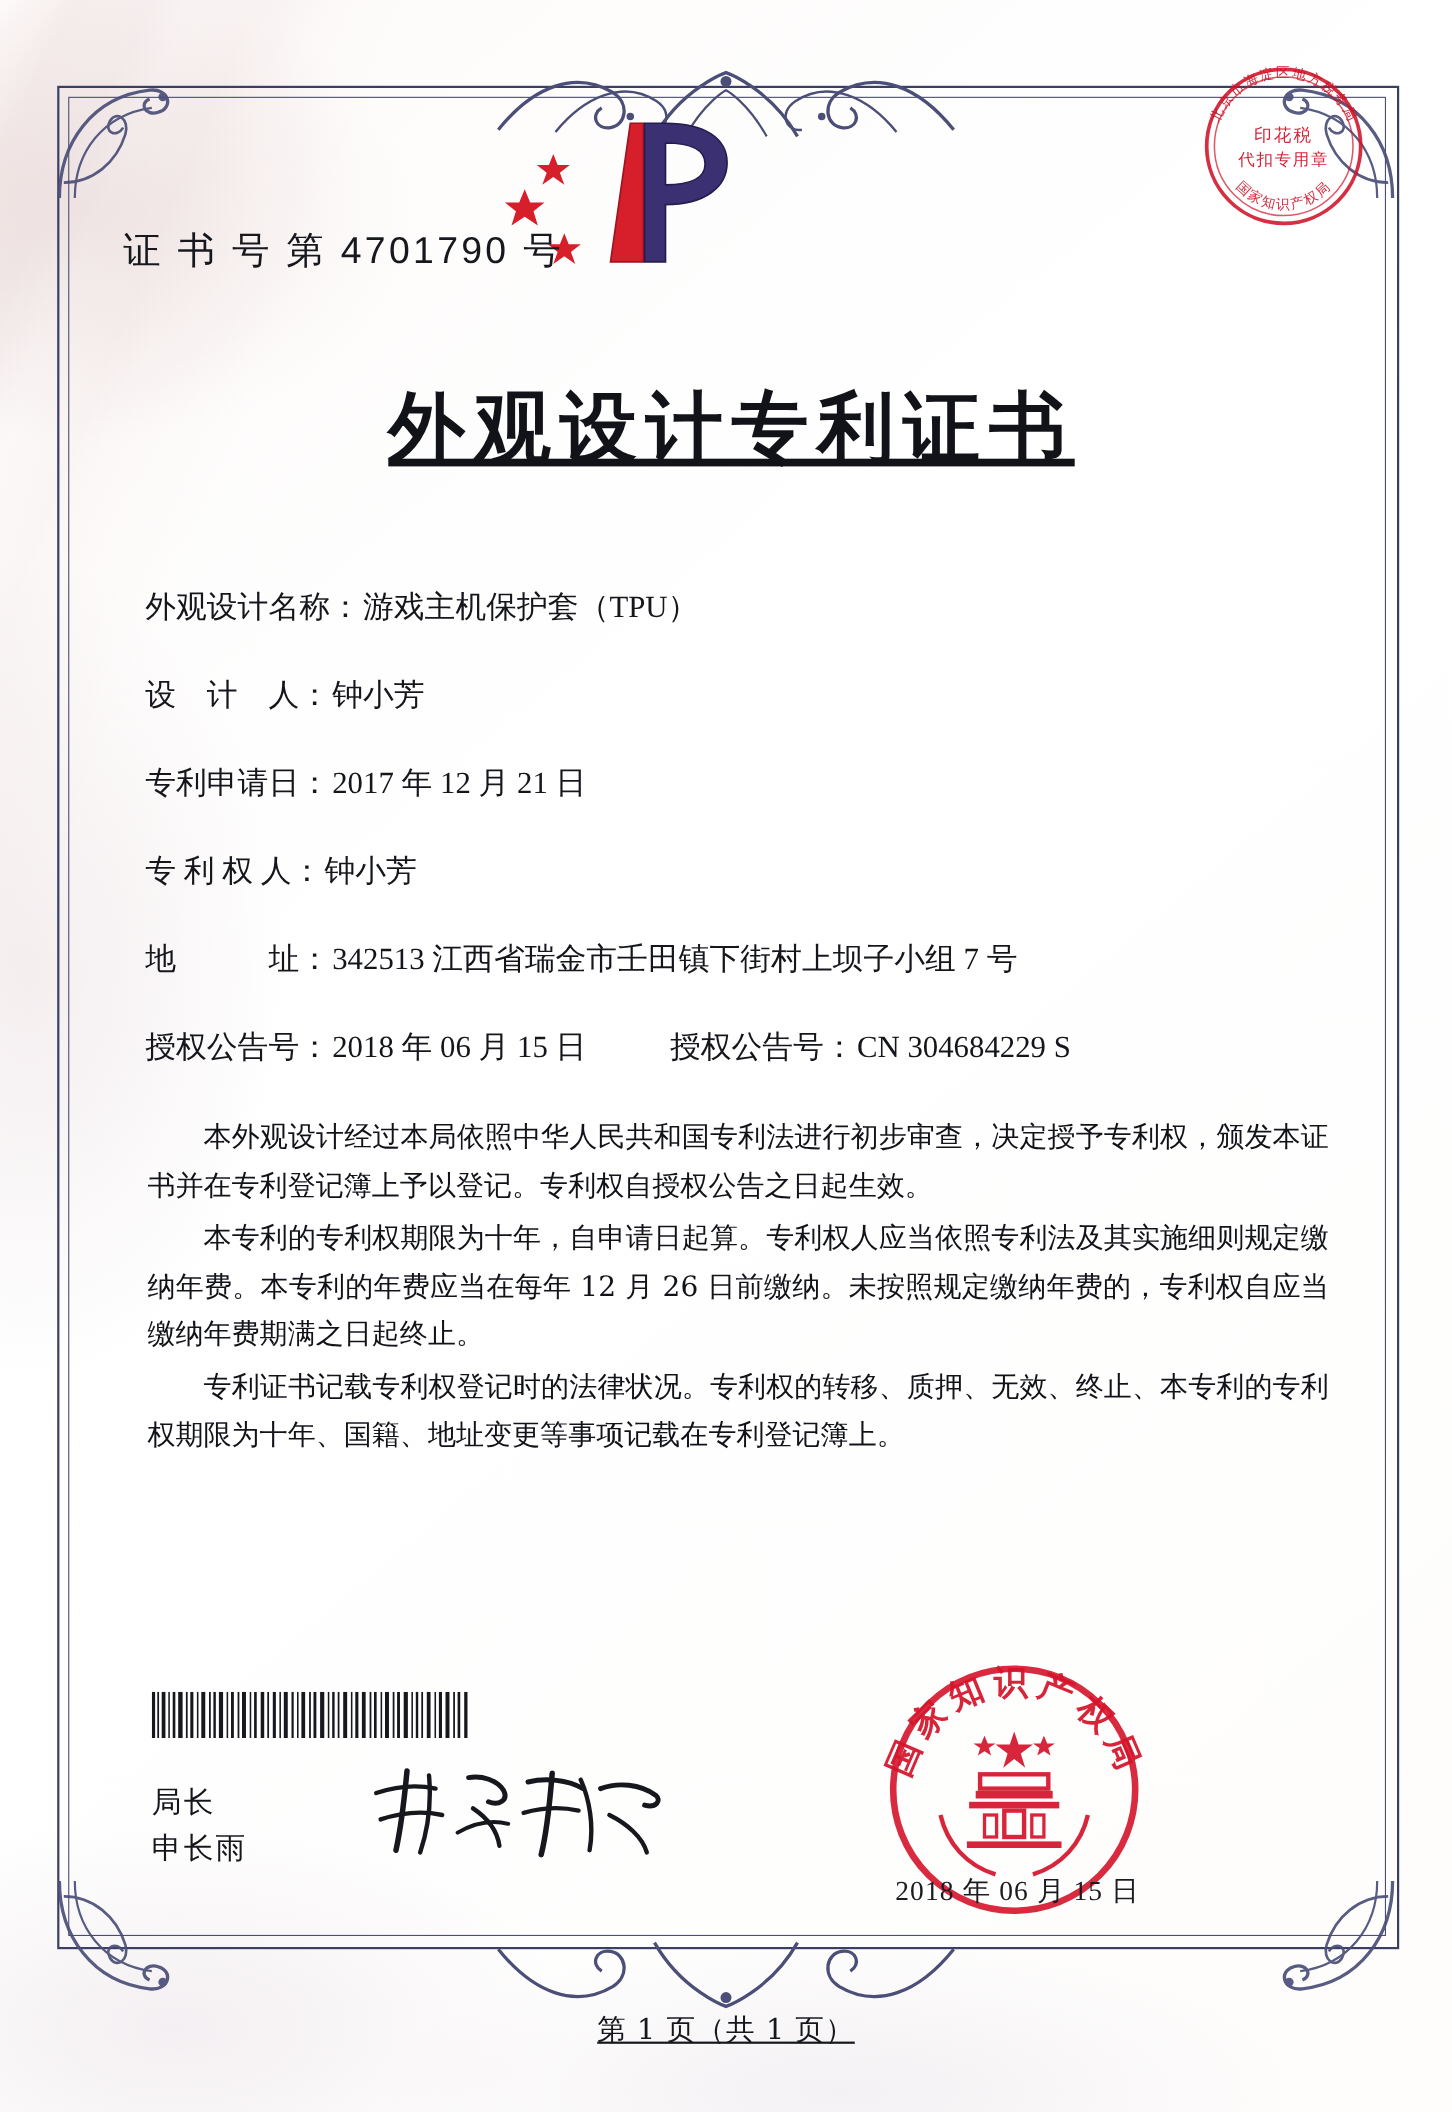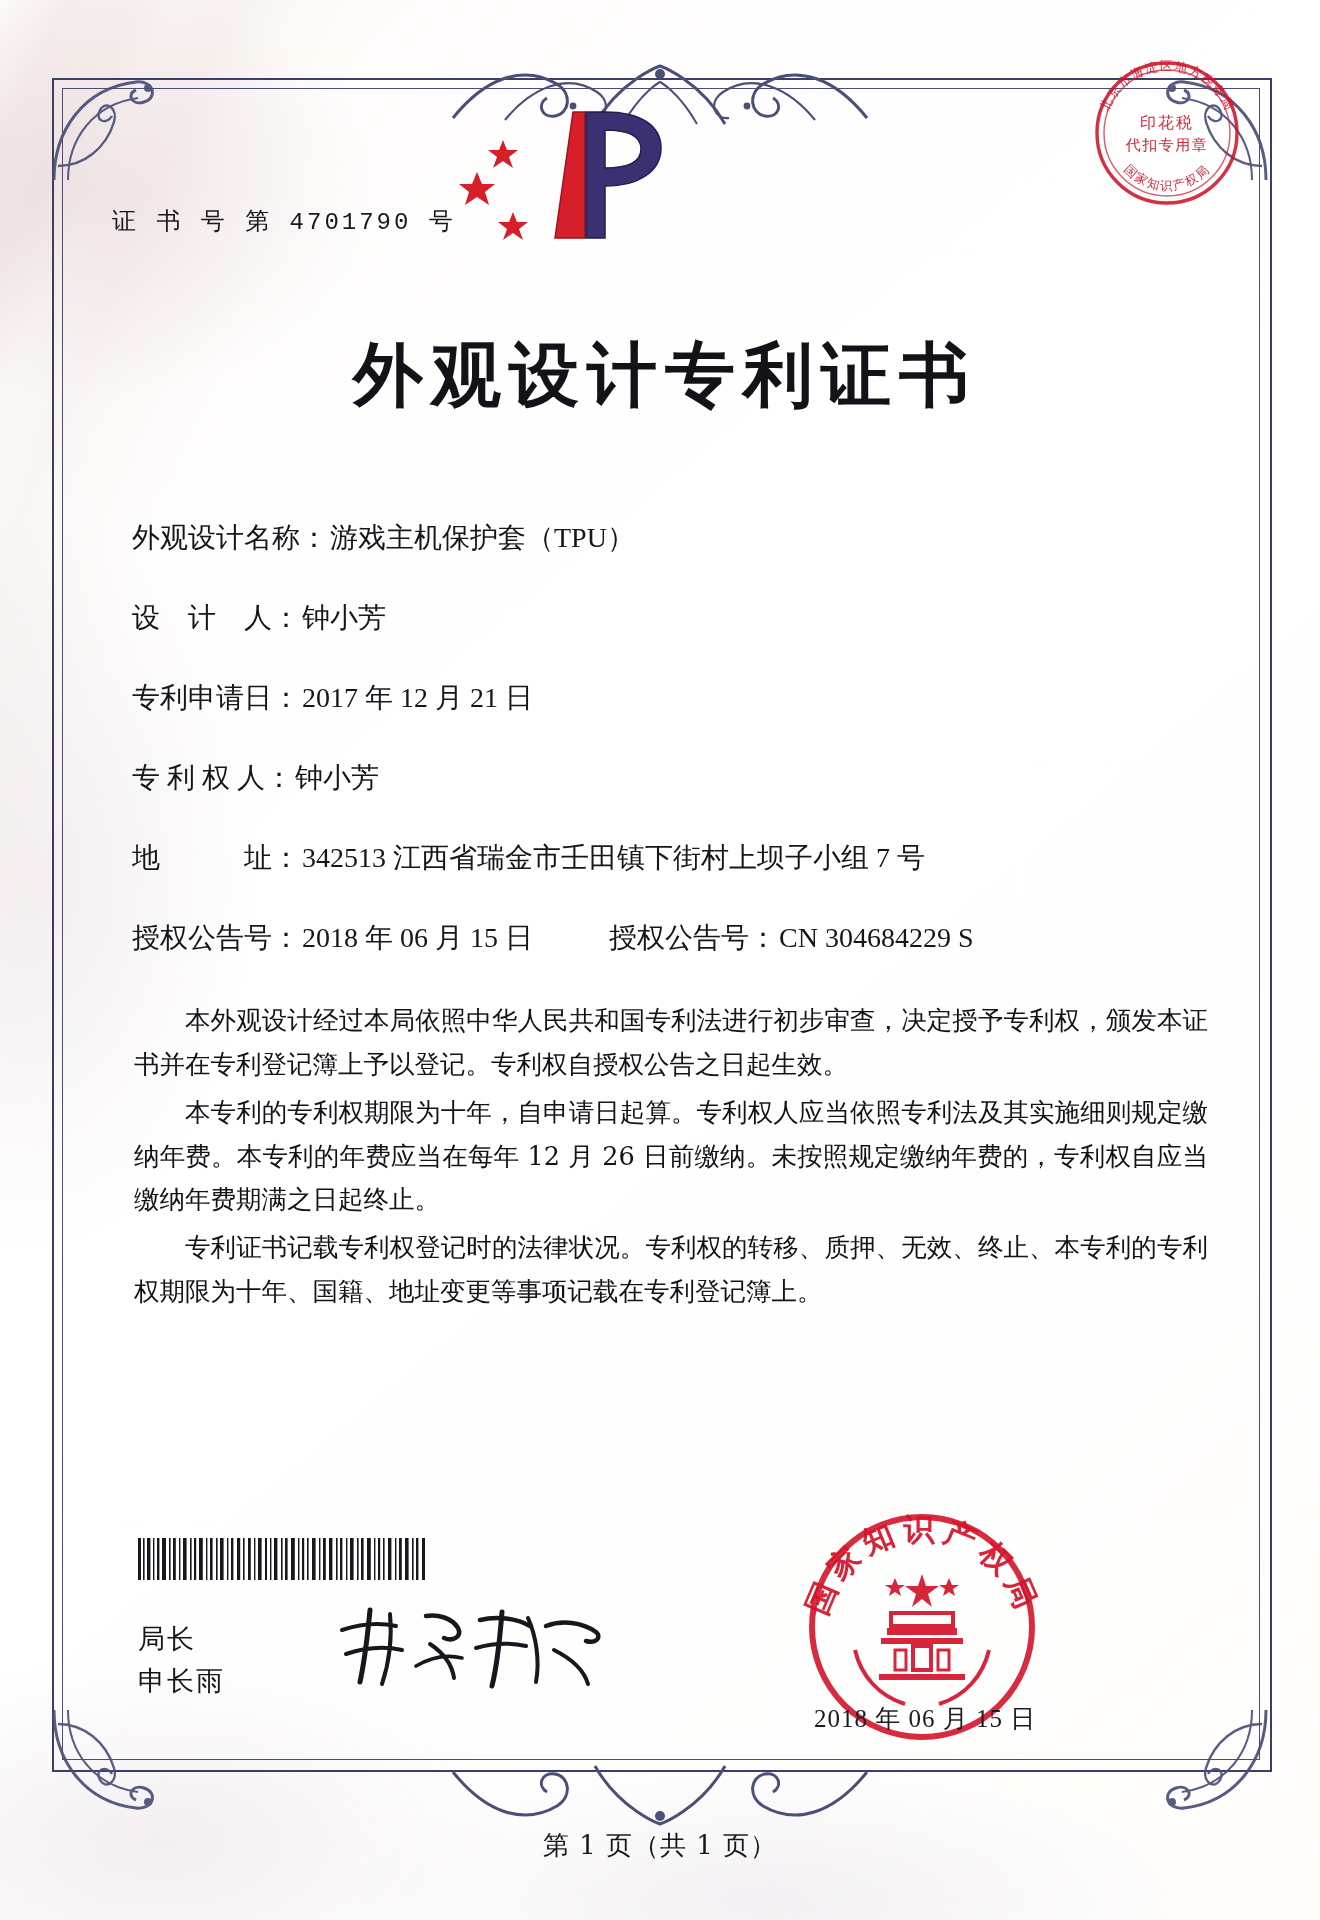--- a/index.html
+++ b/index.html
@@ -82,22 +82,22 @@
   }
 
   
   .content {
     position: absolute;
     left: 90px;
     top: 110px;
     width: 1140px;
   }
   .cert-number {
-    font-family: Liberation Mono, monospace;
-    font-size: 24px;
+    font-family: Liberation Sans, sans-serif;
+    font-size: 34px;
     color: #16181d;
     letter-spacing: 3px;
     margin: 95px 0 0 22px;
   }
 
   .logo-wrap {
     position: absolute;
     left: 455px;
     top: 100px;
     width: 230px;
@@ -114,20 +114,21 @@
 
   .main-title {
     margin-top: 92px;
     text-align: center;
     font-family: "DejaVu Serif", "Liberation Serif", serif;
     font-weight: 700;
     font-size: 70px;
     letter-spacing: 8px;
     color: #111319;
     padding-left: 10px;
+    text-decoration: underline;
   }
 
   .fields {
     margin-top: 96px;
     padding-left: 42px;
     font-family: "Liberation Serif", "DejaVu Serif", serif;
     font-size: 28px;
     color: #14161b;
   }
   .field-row {
@@ -210,20 +211,21 @@
   .page-footer {
     position: absolute;
     left: 0;
     top: 1828px;
     width: 1320px;
     text-align: center;
     font-family: "DejaVu Serif", "Liberation Serif", serif;
     font-size: 26px;
     color: #15171c;
     letter-spacing: 1px;
+    text-decoration: underline;
   }
 </style>
 </head>
 <body>
 
 <div class="page">
   <div class="paper-streaks"></div>
 
   <div class="frame-outer"></div>
   <div class="frame-inner"></div>

